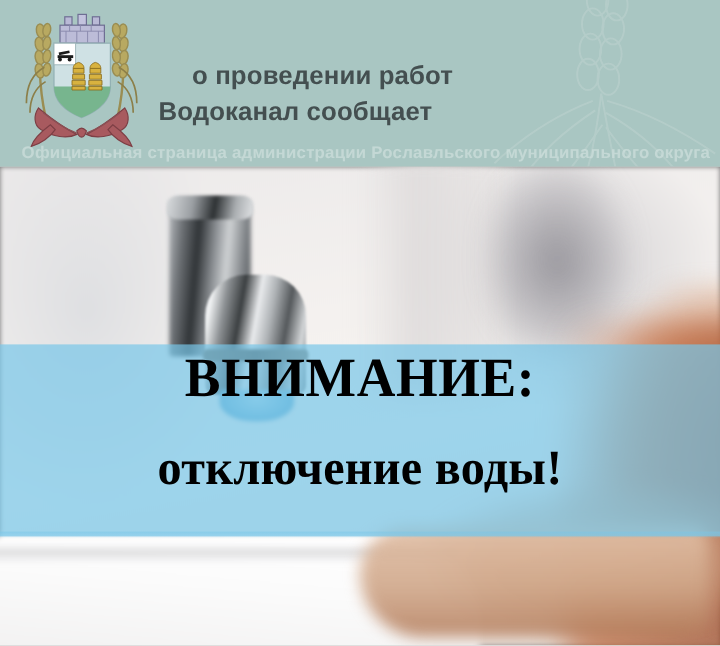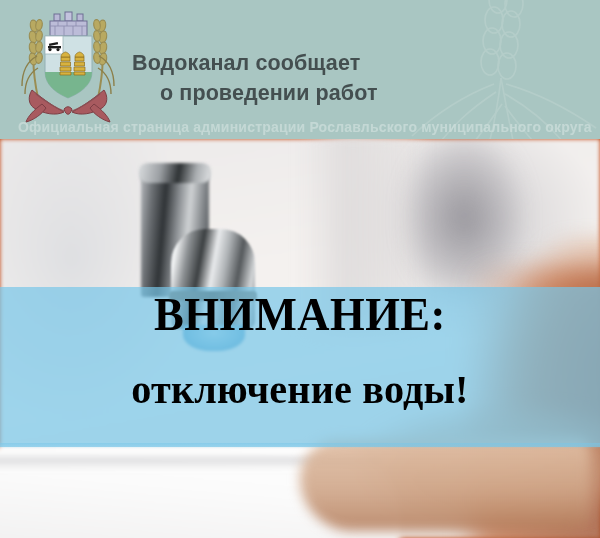--- a/index.html
+++ b/index.html
@@ -57,21 +57,21 @@
     letter-spacing:.2px;
     color:#cfe0dd;
     opacity:.72;
     white-space:nowrap;
   }
 
   
   .photo{
     position:absolute;left:0;top:139px;width:600px;height:399px;
     overflow:hidden;
-    background:#c2410c;
+    background:#737373;
   }
 
   
   .bg-wall{
     position:absolute;left:0;top:0;width:600px;height:399px;
     background:
       radial-gradient(ellipse 230px 180px at 78% 22%, rgba(150,150,160,.40) 0%, rgba(150,150,160,0) 62%),
       radial-gradient(ellipse 180px 240px at 12% 30%, rgba(206,210,216,.55) 0%, rgba(206,210,216,0) 70%),
       linear-gradient(170deg,#eceaea 0%,#f4f1ef 34%,#f7f4f1 56%,#f3efec 72%,#efeae6 100%);
     filter:blur(2px);
@@ -286,22 +286,22 @@
         <path d="M30 100 C22 106 16 112 14 118 C22 116 30 110 34 104 Z"></path>
         <path d="M82 100 C90 106 96 112 98 118 C90 116 82 110 78 104 Z"></path>
       </g>
       <g fill="none" stroke="#8c5055" stroke-width="1.1">
         <path d="M24 90 C34 98 44 104 52 107"></path>
         <path d="M88 90 C78 98 68 104 60 107"></path>
       </g>
     </svg>
 
     <div class="header-titles">
+      <div class="title-line second">о проведении работ</div>
       <div class="title-line">Водоканал сообщает</div>
-      <div class="title-line second">о проведении работ</div>
     </div>
 
     <div class="header-subtitle">Официальная страница администрации Рославльского муниципального округа</div>
   </div>
 
   <div class="photo">
     <div class="bg-wall"></div>
     <div class="bg-column"></div>
     <div class="bg-dark-blob"></div>
 

